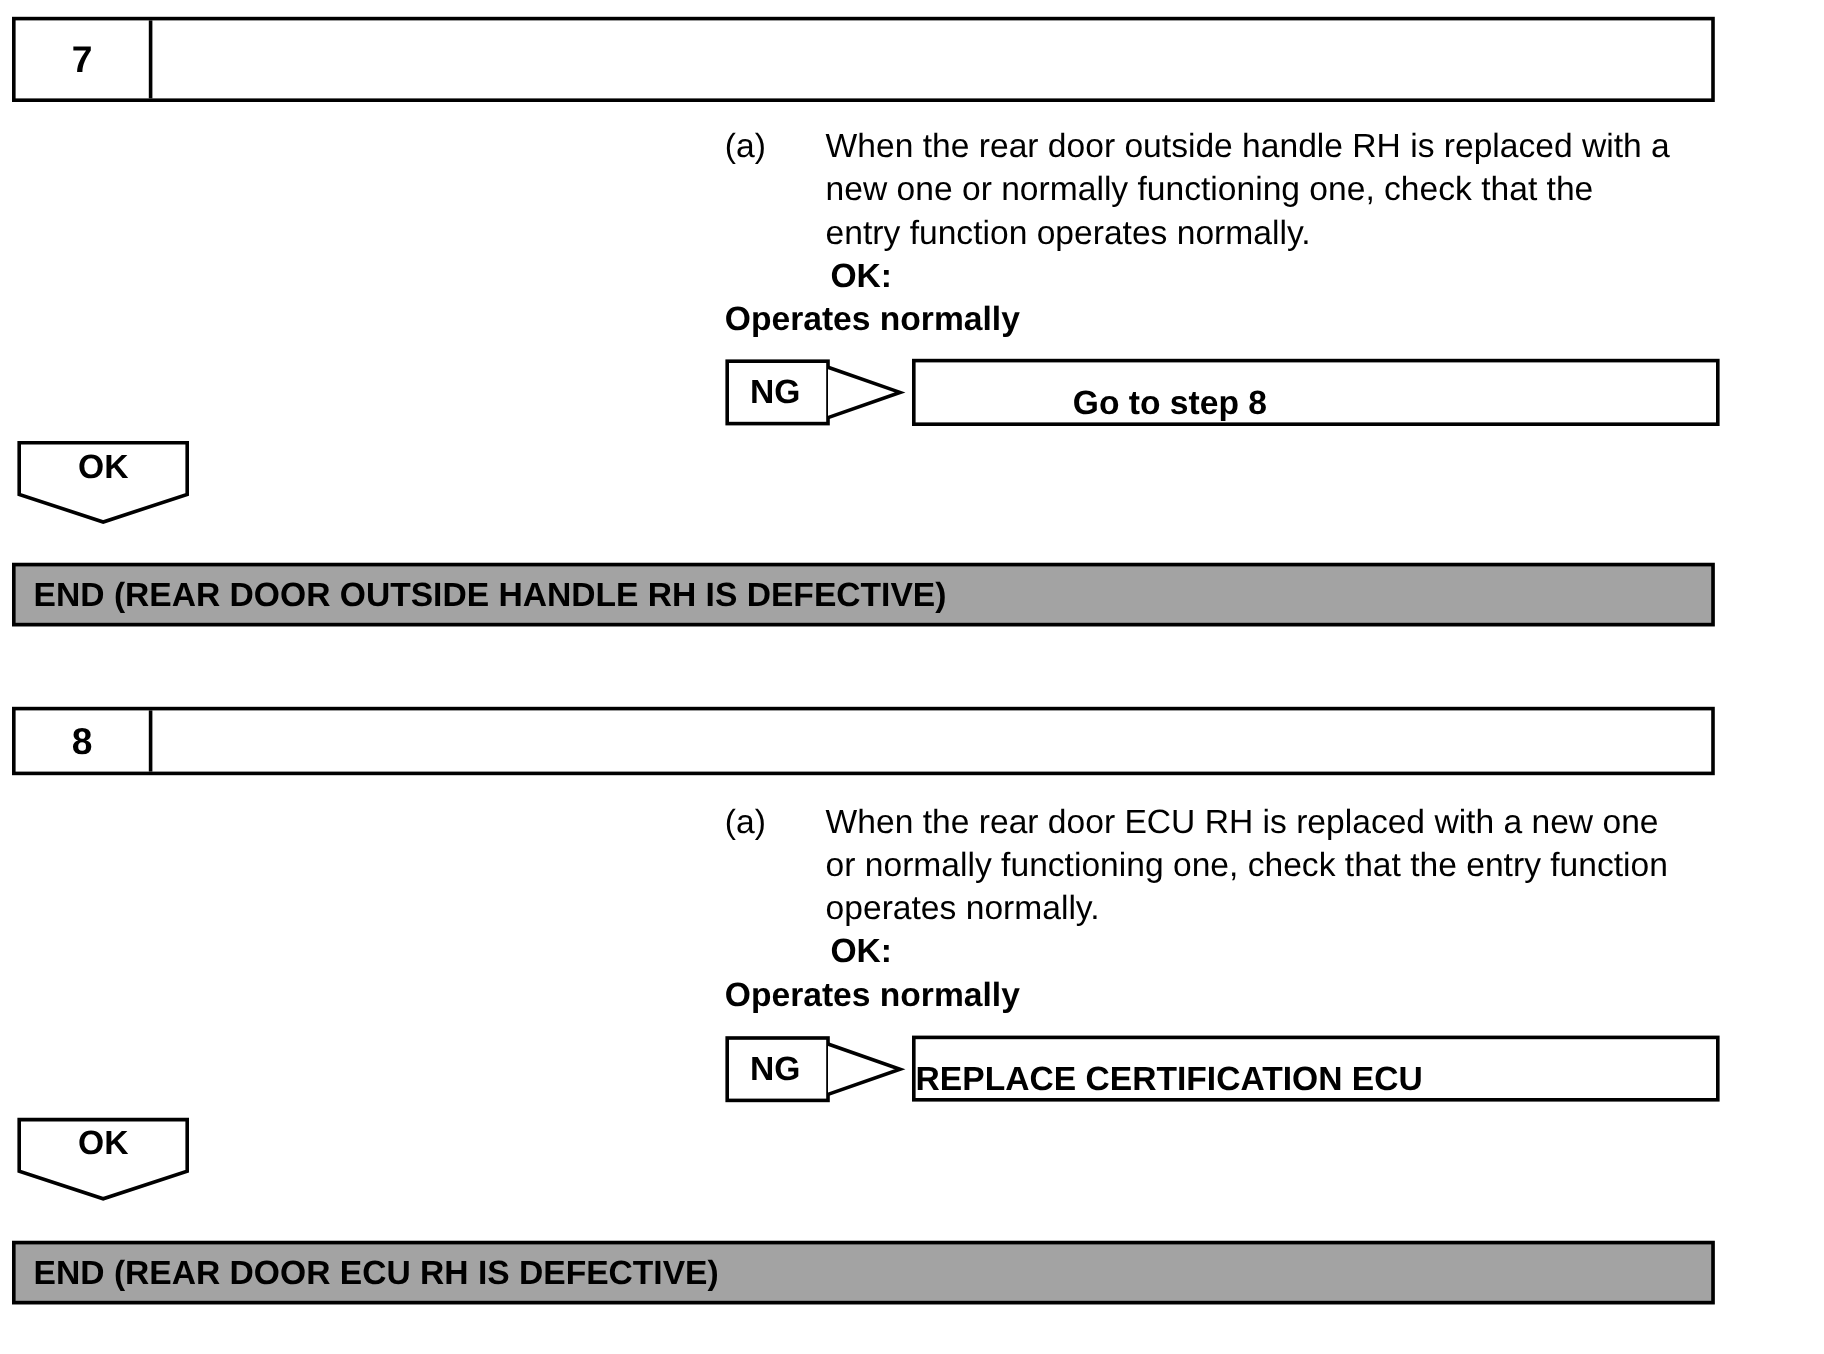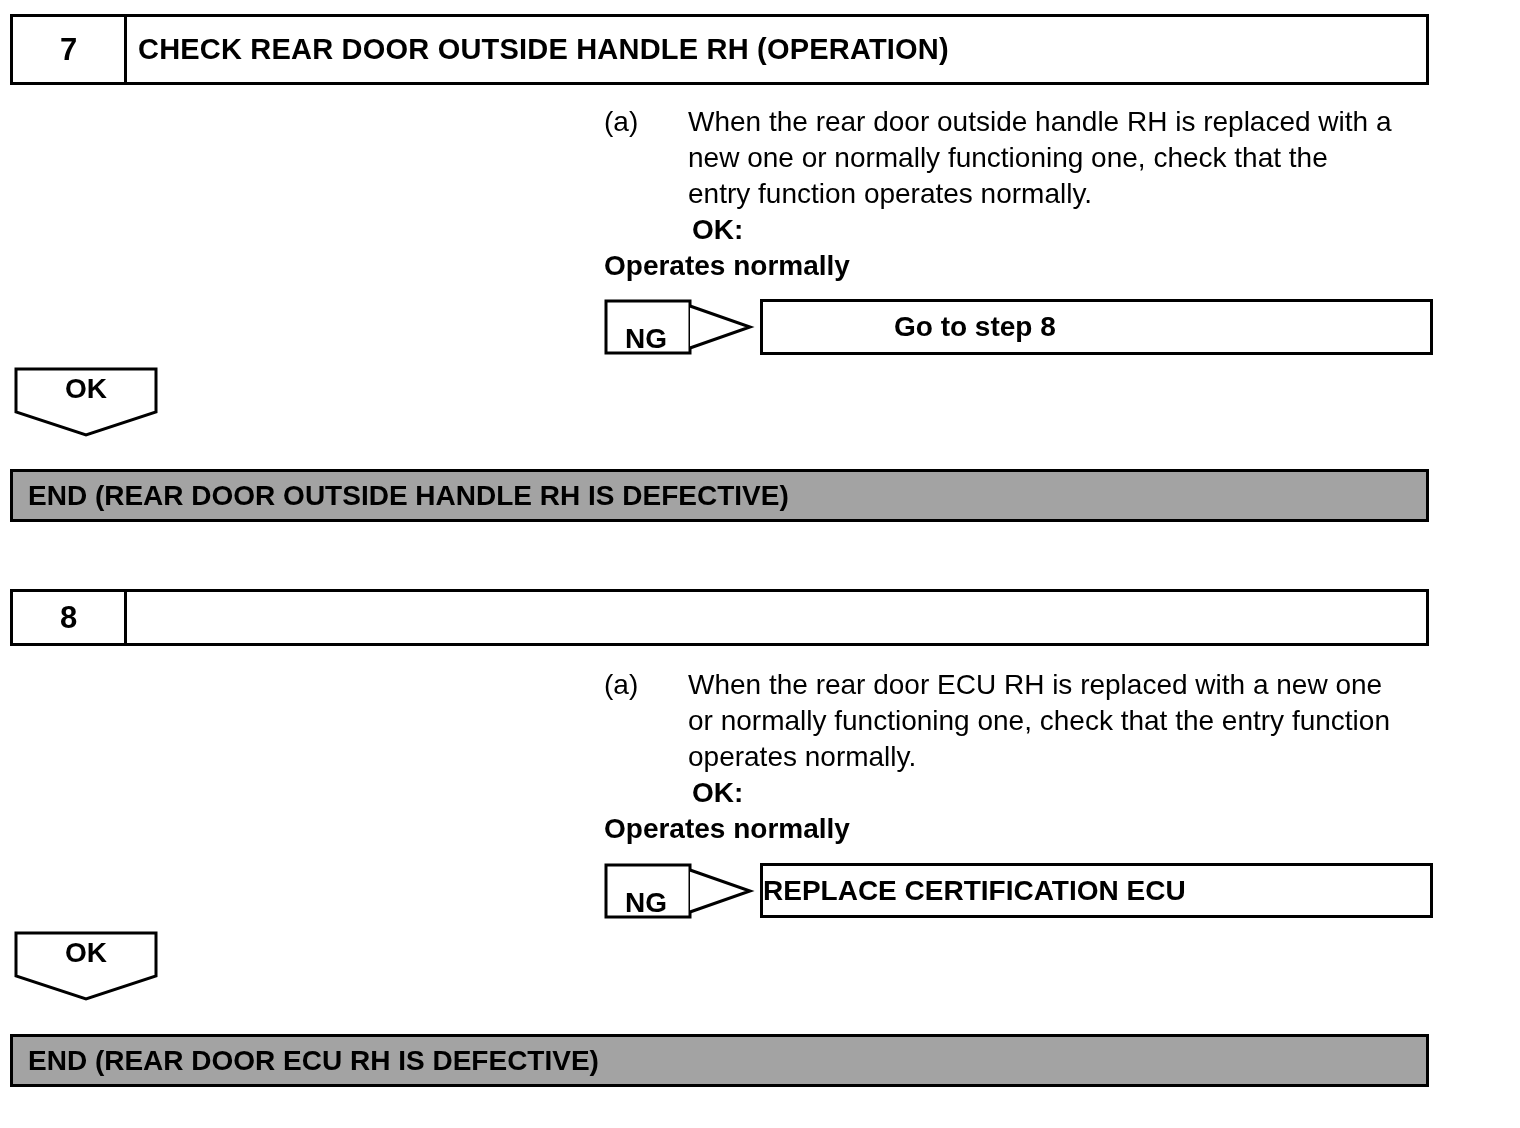--- a/index.html
+++ b/index.html
@@ -18,24 +18,24 @@
   .body-block { position:absolute; font-size:28px; line-height:36px; }
   .item-row   { display:flex; }
   .item-label { width:64px; flex:none; }
   .item-text  { white-space:pre;margin-left:20px; }
   .ok-head    { font-weight:bold; margin-left:88px; }
   .ok-cond    { font-weight:bold; }
 
   
   .ng-wrap { position:absolute; width:150px; height:56px; }
   .ng-wrap svg { position:absolute; left:0; top:0; width:100%; height:100%; overflow:visible; }
-  .ng-text { position:absolute; left:0; top:12px; width:84px; height:100%; display:flex; align-items:center; justify-content:center; font-weight:bold; font-size:28px; }
+  .ng-text { position:absolute; left:0; top:0; width:84px; height:100%; display:flex; align-items:center; justify-content:center; font-weight:bold; font-size:28px; }
 
   
-  .result-box { position:absolute; box-sizing:border-box; border:3px solid #000; display:flex; align-items:center; font-weight:bold; font-size:28px; background:#fff; }
+  .result-box { position:absolute; box-sizing:border-box; border:3px solid #000; display:flex; align-items:flex-end; font-weight:bold; font-size:28px; background:#fff; }
   .pad-mid { padding-left:131px; }
   .pad-sm  { }
 
   
   .ok-arrow { position:absolute; width:144px; height:71px; }
   .ok-arrow svg { position:absolute; left:0; top:0; width:100%; height:100%; overflow:visible; }
   .ok-arrow-text { position:absolute; left:0; top:6px; width:100%; text-align:center; font-weight:bold; font-size:28px; }
 
   
   .end-box { position:absolute; box-sizing:border-box; border:3px solid #000; display:flex; align-items:center; padding-left:15px; font-weight:bold; font-size:28px; background:#a3a3a3; }
@@ -56,21 +56,20 @@
   .s8-ok     { left:14px;  top:931px; }
   .s8-end    { left:10px;  top:1034px; width:1419px; height:53px; }
 </style>
 </head>
 <body>
 
 <div class="page">
 
   <div class="step-header s7-header">
     <div class="step-num">7</div>
-    <div class="step-title">CHECK REAR DOOR OUTSIDE HANDLE RH (OPERATION)</div>
   </div>
 
   <div class="body-block s7-body">
     <div class="item-row">
       <div class="item-label">(a)</div>
       <div class="item-text">When the rear door outside handle RH is replaced with a
 new one or normally functioning one, check that the
 entry function operates normally.</div>
     </div>
     <div class="ok-head">OK:</div>

